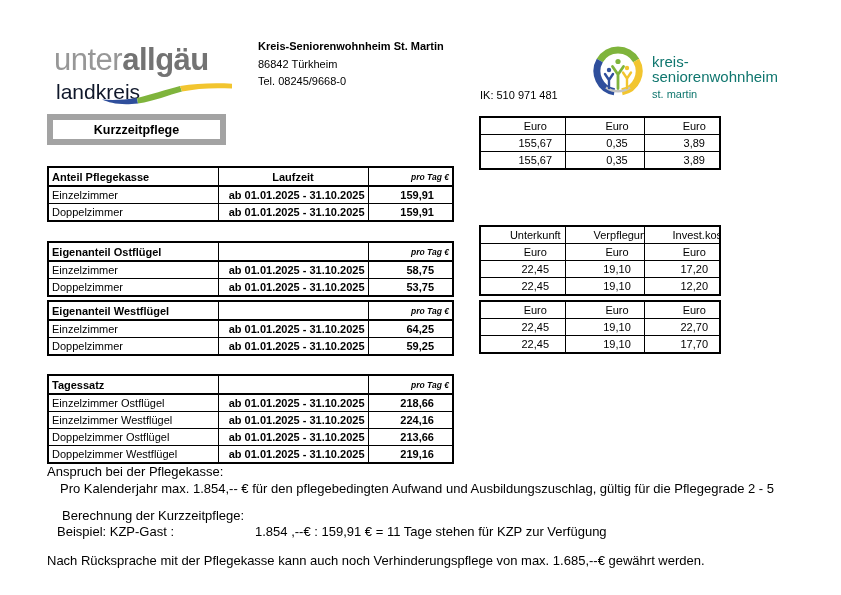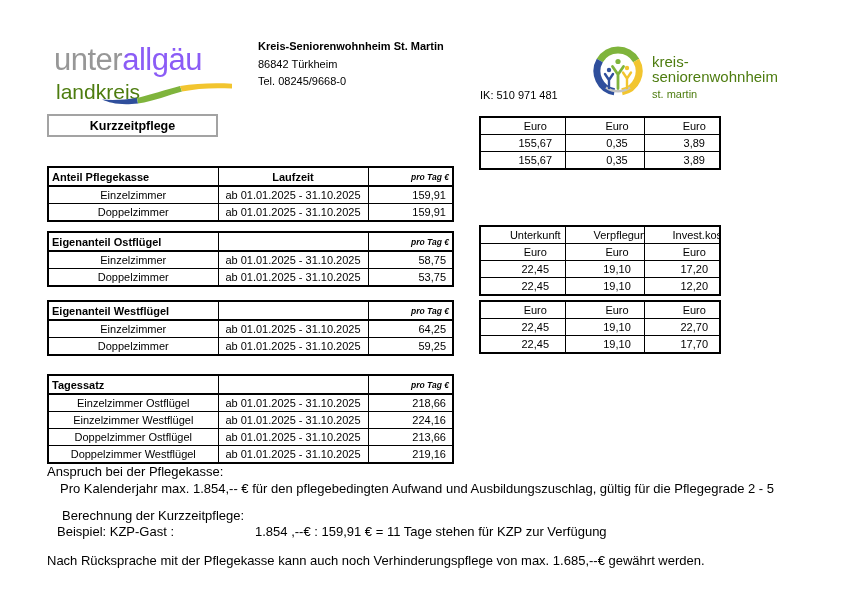--- a/index.html
+++ b/index.html
@@ -2,48 +2,48 @@
 <html><head>
 <meta charset="utf-8">
 <style>
   html,body{margin:0;padding:0;background:#e8e8e8;}
   .page{position:relative;width:841px;height:595px;background:#ffffff;
         font-family:"Liberation Sans",sans-serif;color:#000;overflow:hidden;margin:0 auto;}
 
   
   .logo-left-line1{position:absolute;left:54px;top:42px;font-size:31px;letter-spacing:-0.5px;}
   .logo-left-line1 .part1{color:#979797;}
-  .logo-left-line1 .part2{color:#8b5cf6;}
-  .logo-left-line2{position:absolute;left:56px;top:80px;font-size:21px;color:#4d7c0f;}
+  .logo-left-line1 .part2{color:#737373;font-weight:bold;}
+  .logo-left-line2{position:absolute;left:56px;top:80px;font-size:21px;color:#0f172a;}
   .swoosh{position:absolute;left:100px;top:83px;}
 
   .addr{position:absolute;left:258px;top:38px;font-size:11px;line-height:17.5px;}
   .addr .name{font-weight:bold;}
   .ik{position:absolute;left:480px;top:89px;font-size:11px;}
 
   .rlogo{position:absolute;left:592px;top:45px;display:flex;align-items:flex-start;}
-  .rlogo-text{margin-left:8px;color:#4d7c0f;font-size:15px;line-height:15px;padding-top:9px;}
+  .rlogo-text{margin-left:8px;color:#0f766e;font-size:15px;line-height:15px;padding-top:9px;}
   .rlogo-text .small{font-size:11px;margin-top:3px;}
 
   
   .titlebox{position:absolute;left:47px;top:114px;width:167px;height:19px;
-            border:2px solid #a3a3a3;display:flex;align-items:center;justify-content:center;
+            border:6px solid #a3a3a3;display:flex;align-items:center;justify-content:center;
             font-weight:bold;font-size:12.5px;}
 
   
   table{border-collapse:collapse;position:absolute;table-layout:fixed;font-size:11px;}
   td{border:1px solid #000;height:16px;padding:0 3px;overflow:hidden;white-space:nowrap;}
   .ltable{width:405px;border:2px solid #000;}
   .ltable .lhead td{border-bottom:2px solid #000;height:17px;}
   .t-title{font-weight:bold;}
   .t-c2h{font-weight:bold;text-align:center;}
   .t-c3h{font-weight:bold;font-style:italic;font-size:8.5px;text-align:right;}
-  .t-label{text-align:center;}
-  .t-period{text-align:center;}
-  .t-value{font-weight:normal;text-align:right;padding-right:6px;}
+  .t-label{text-align:left;}
+  .t-period{text-align:right;font-weight:bold;}
+  .t-value{font-weight:bold;text-align:right;padding-right:18px;}
 
   .rtable{width:240px;border:2px solid #000;}
   .rtable td{text-align:center;padding-left:28px;}
   .rhead3 td{border-bottom:2px solid #000;padding:2px 3px;}
   .rhead3 div{line-height:16px;}
   .rhead1 td{height:16px;}
 
   
   .note{position:absolute;font-size:13px;white-space:nowrap;}
 </style>
@@ -107,21 +107,21 @@
       <td class="t-value">159,91</td>
     </tr>
     <tr>
       <td class="t-label">Doppelzimmer</td>
       <td class="t-period">ab 01.01.2025 - 31.10.2025</td>
       <td class="t-value">159,91</td>
     </tr>
   </tbody>
     </table>
 
-  <table class="ltable" style="left:47px;top:231px;">
+  <table class="ltable" style="left:47px;top:241px;">
     <colgroup>
         <col style="width:170px">
         <col style="width:150px">
         <col style="width:85px">
       </colgroup>
     <tbody>
         <tr class="lhead">
       <td class="t-title">Eigenanteil Ostflügel</td>
       <td class="t-c2h"></td>
       <td class="t-c3h">pro Tag €</td>

